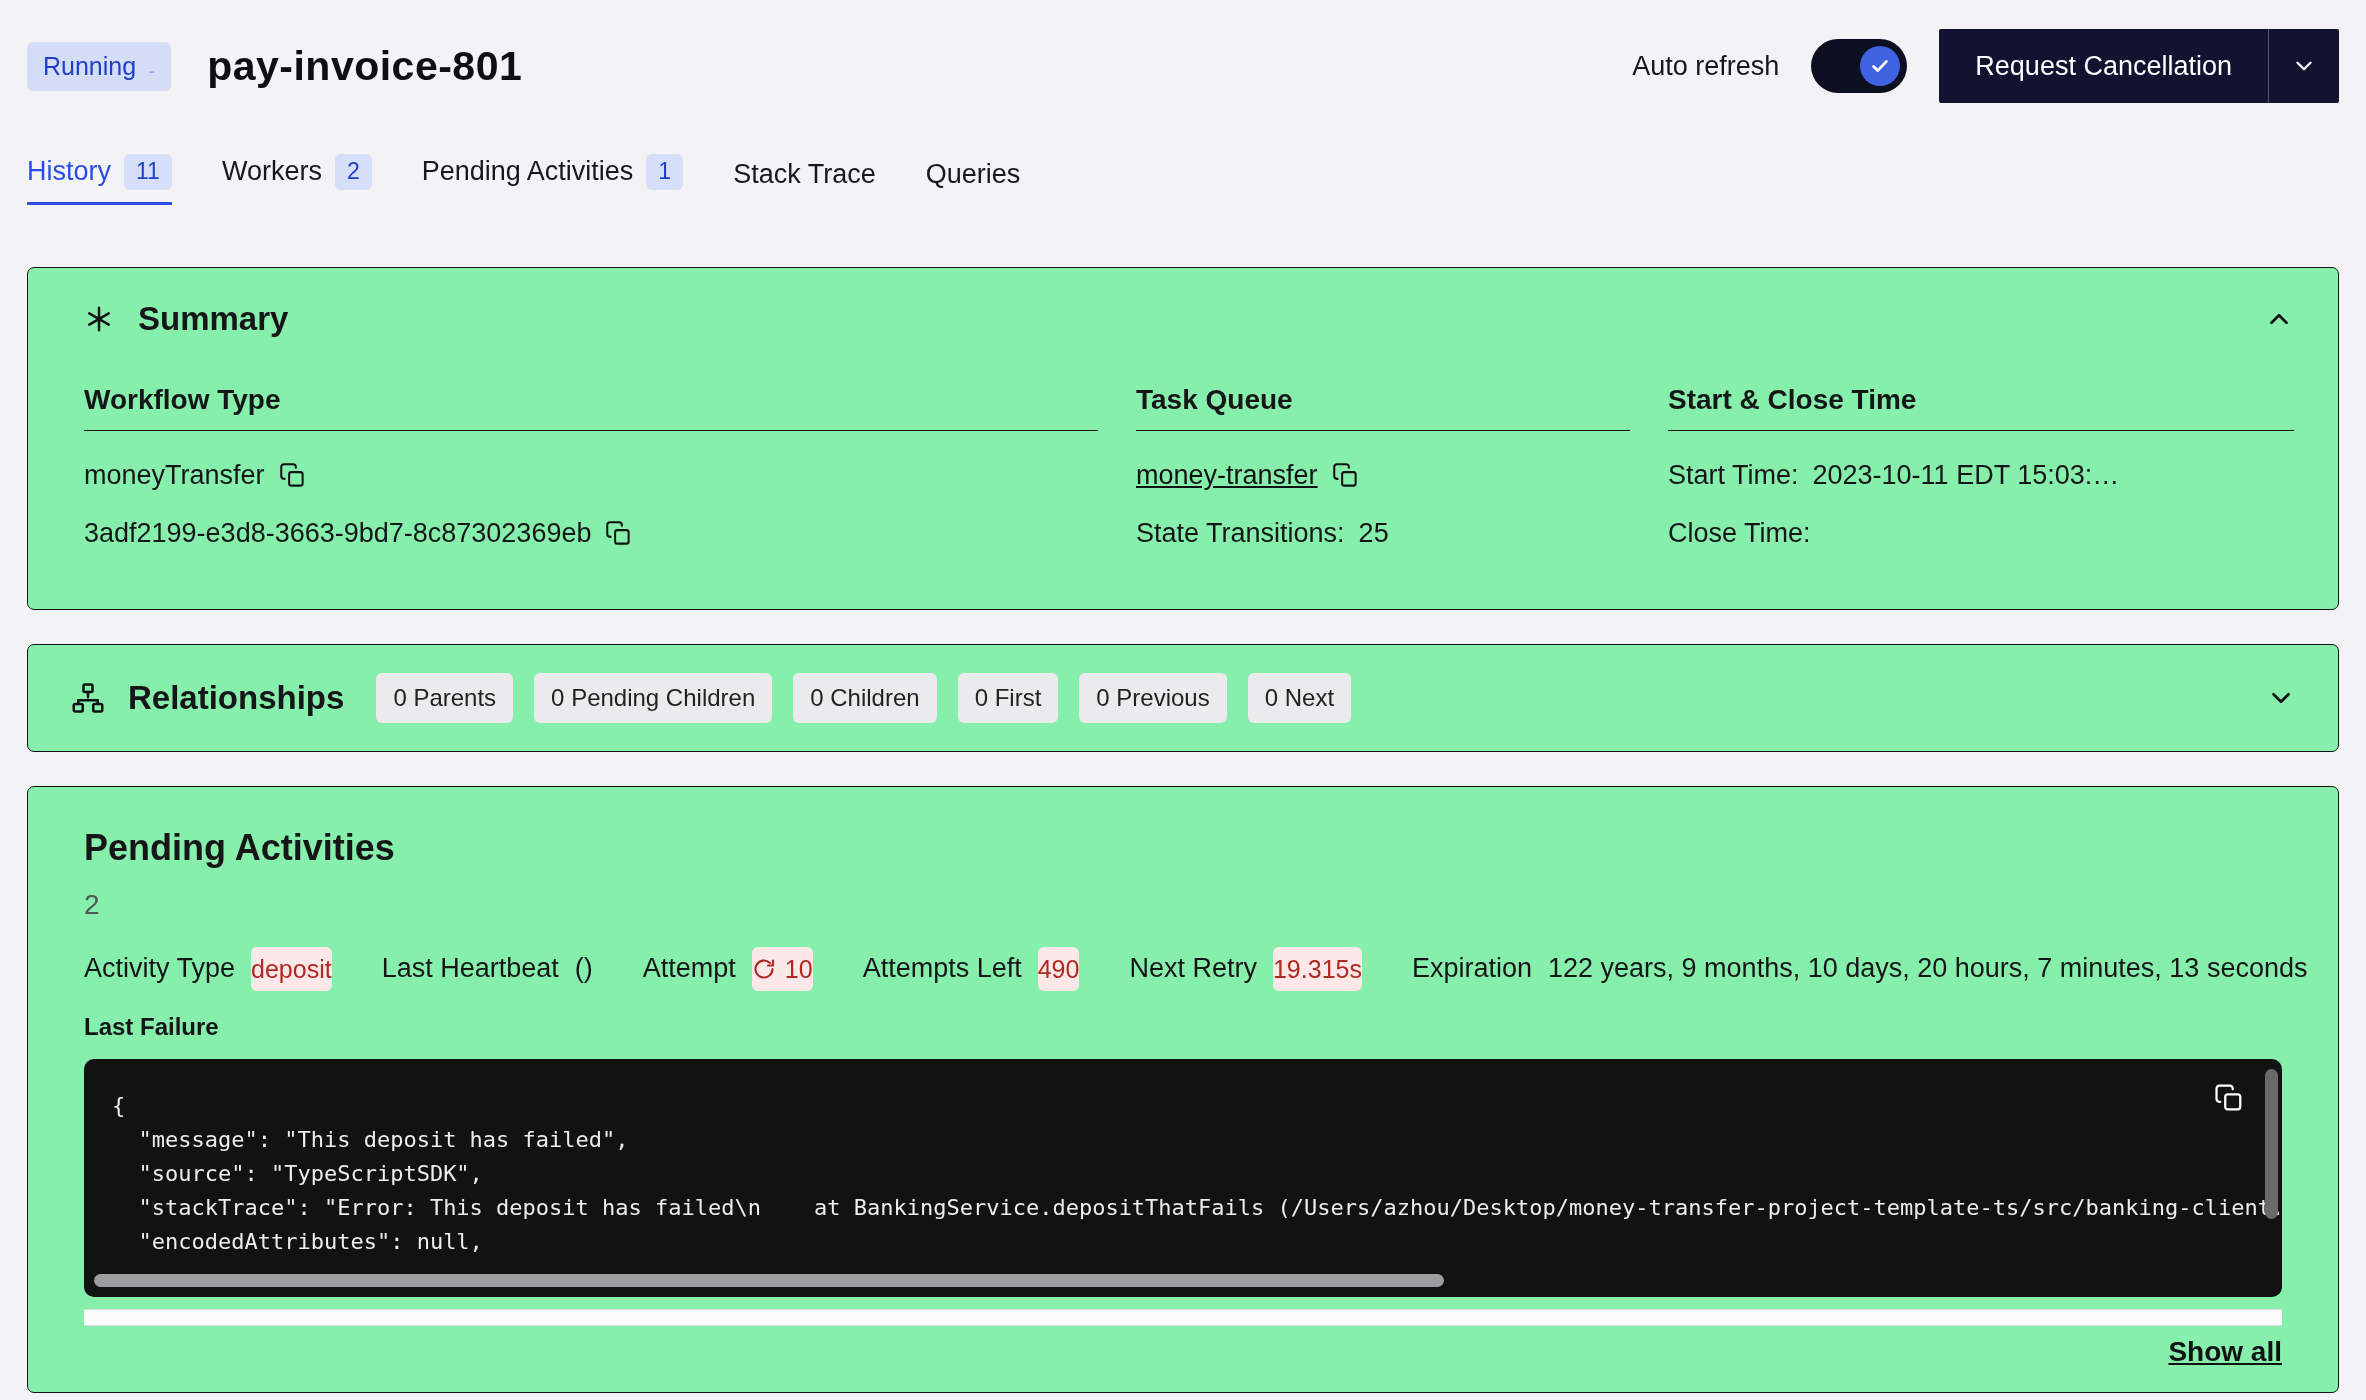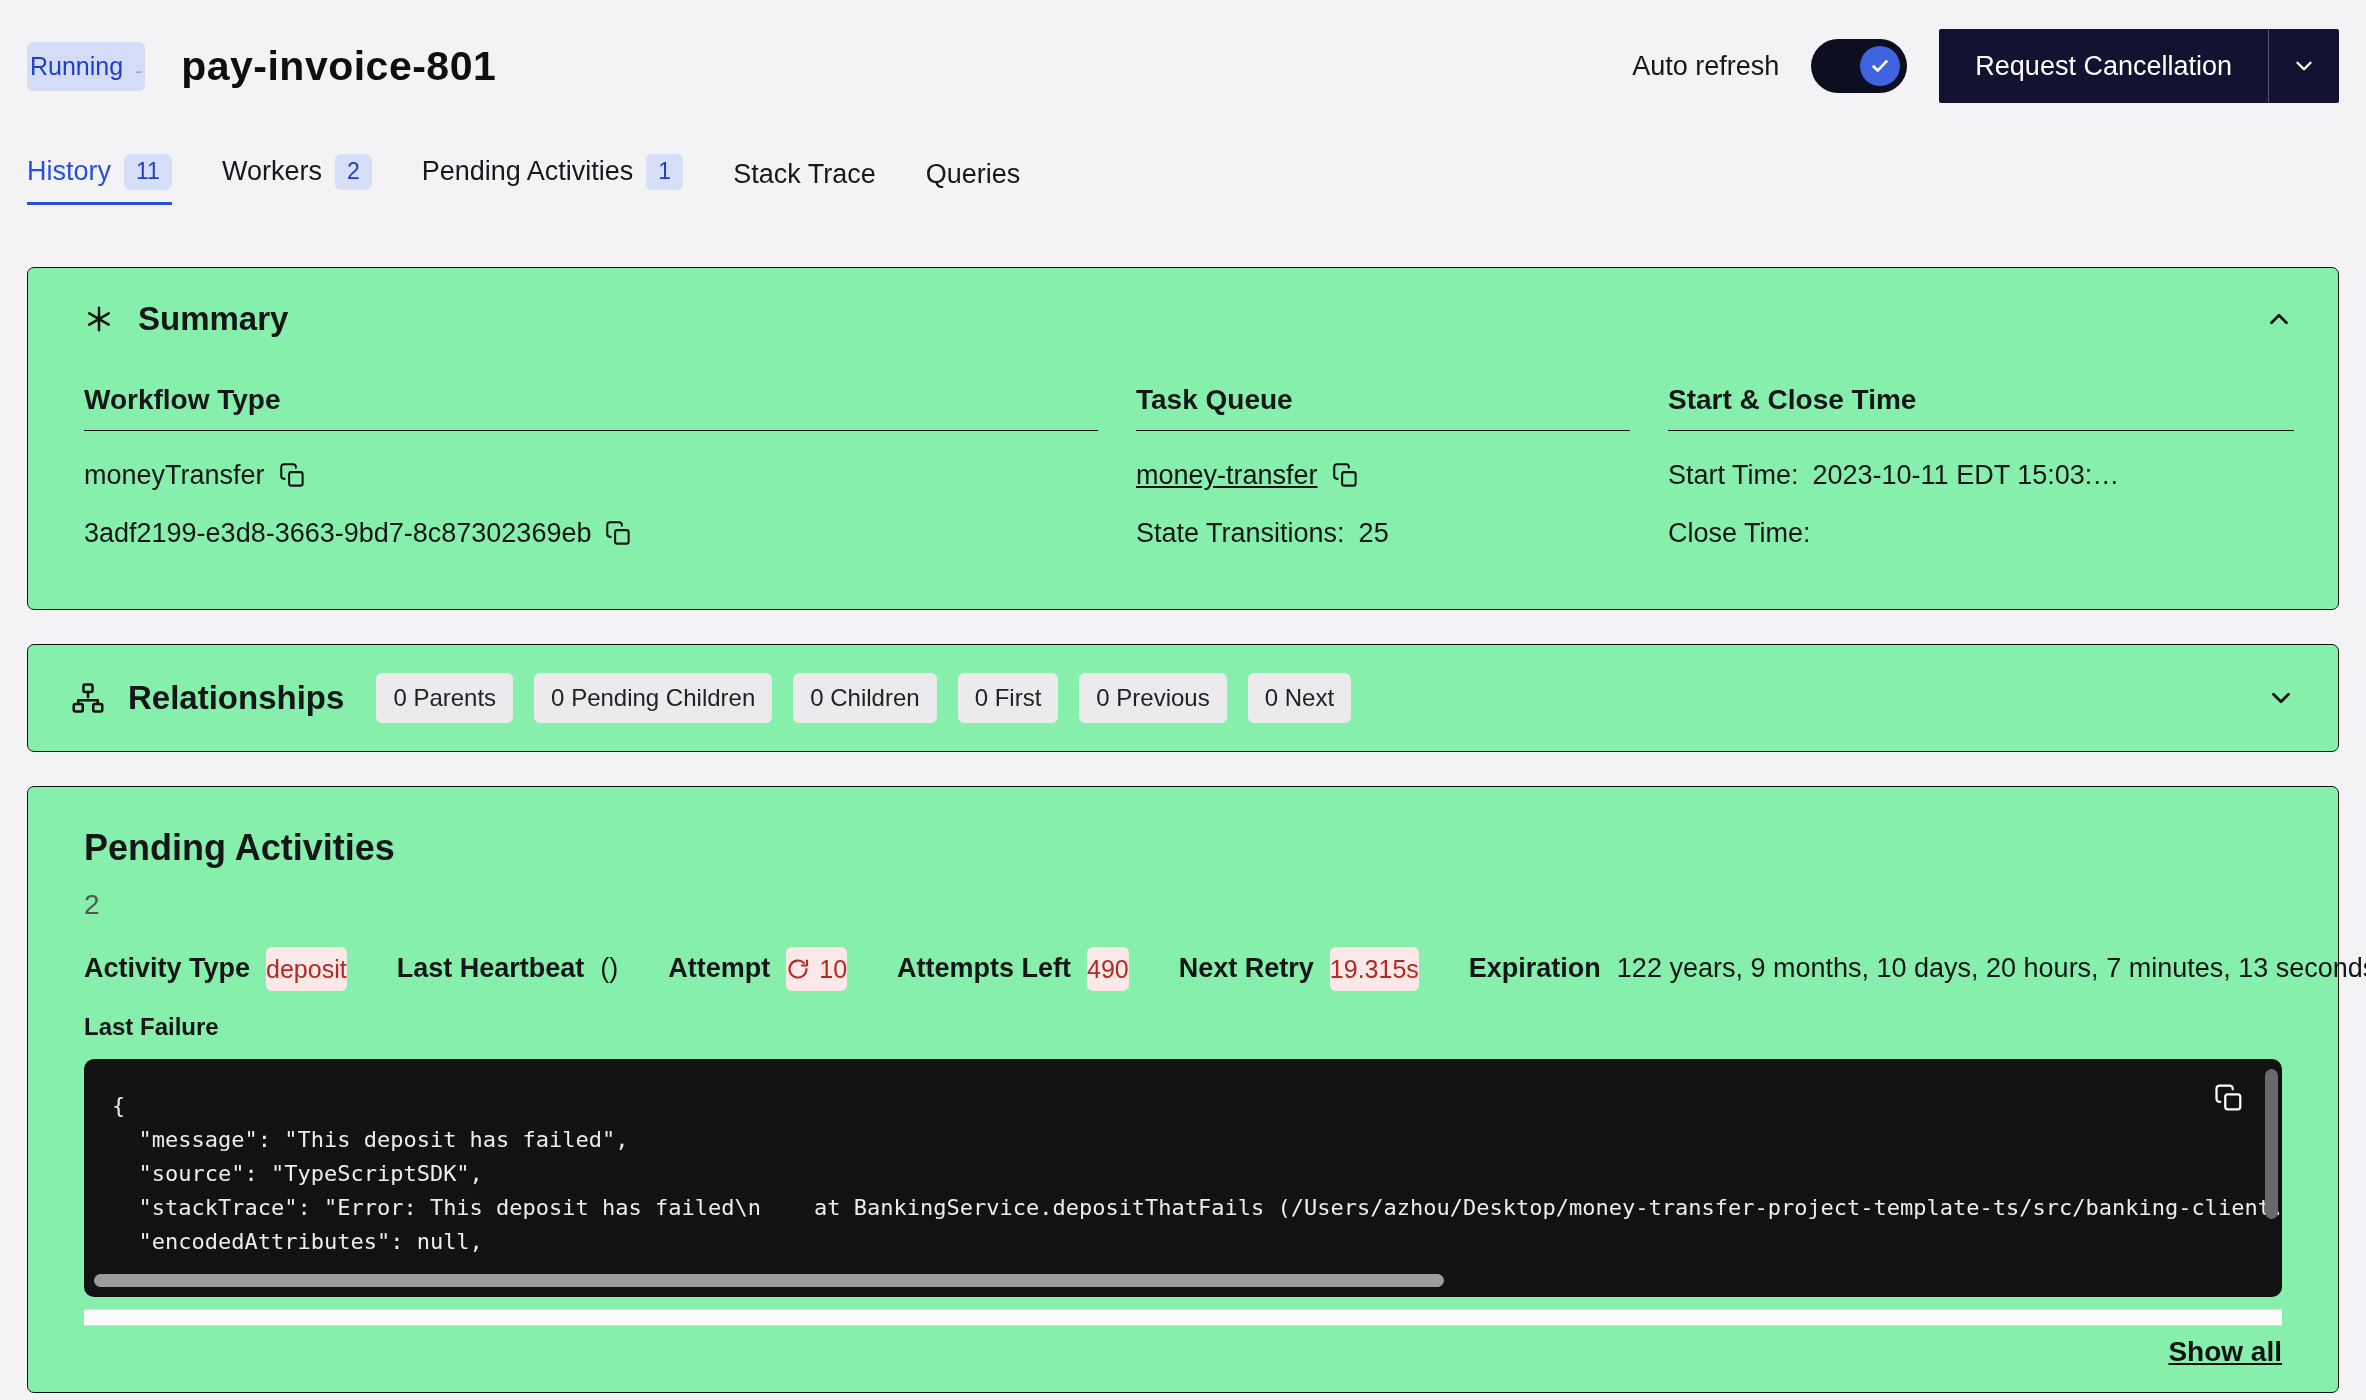--- a/index.html
+++ b/index.html
@@ -9,21 +9,21 @@
     font-family:"Liberation Sans",sans-serif;
     color:#161618;
     overflow:hidden;
     position:relative;
   }
   .page{padding:28px 27px 0 27px}
 
   
   .topbar{display:flex;align-items:center;justify-content:space-between;height:76px}
   .topbar-left{display:flex;align-items:center;gap:36px}
-  .status-badge{background:#d5ddf6;color:#1e40c8;font-size:25px;padding:10px 3px;border-radius:6px;display:inline-flex;align-items:flex-end;gap:12px}
+  .status-badge{background:#d5ddf6;color:#1e40c8;font-size:25px;padding:10px 16px;border-radius:6px;display:inline-flex;align-items:flex-end;gap:12px}
   .status-dash{color:#93a6e8;font-size:21px;line-height:1}
   .wf-title{font-size:41px;font-weight:700;letter-spacing:.5px;color:#0f0f12}
   .topbar-right{display:flex;align-items:center;gap:32px}
   .auto-refresh{font-size:27px}
   .toggle{width:96px;height:54px;background:#0e0e21;border-radius:27px;position:relative;cursor:pointer;border:none}
   .toggle-knob{position:absolute;right:7px;top:7px;width:40px;height:40px;border-radius:50%;background:#3f63e0;display:flex;align-items:center;justify-content:center}
   .cancel-btn{display:flex;align-items:stretch;background:#131331;border-radius:2px;color:#fff;overflow:hidden;cursor:pointer;border:none;height:74px}
   .cancel-main{padding:0 36px;font-size:27px;display:flex;align-items:center;white-space:nowrap}
   .cancel-divider{width:1px;background:rgba(255,255,255,.28);margin:0}
   .cancel-caret{width:70px;display:flex;align-items:center;justify-content:center}
@@ -58,21 +58,21 @@
   .rel-badges{display:flex;gap:21px;margin-left:10px}
   .rel-badge{background:#ebebee;font-size:24px;padding:11px 17px;border-radius:6px;color:#222;white-space:nowrap;cursor:default}
   .rel-chevron{margin-left:auto}
 
   
   .pending{margin-top:34px;padding:40px 56px 18px 56px}
   .pending-title{font-size:36px;font-weight:700}
   .pending-count{color:#555;font-size:28px;margin-top:20px}
   .fields{display:flex;align-items:center;margin-top:24px;height:48px}
   .field{display:flex;align-items:center;gap:16px;margin-right:50px;white-space:nowrap}
-  .field-label{font-weight:700;font-size:27px}
+  .field-label{font-weight:400;font-size:27px}
   .field-value{font-size:27px}
   .pill{background:#fce8e8;color:#b02a22;font-size:25px;padding:7px 0;border-radius:6px;line-height:1.2}
   .attempt-pill{display:inline-flex;align-items:center;gap:9px}
   .last-failure{font-weight:700;font-size:24px;margin-top:20px}
   .codeblock{margin-top:18px;background:#121212;border-radius:10px;height:238px;position:relative;overflow:hidden}
   .code{padding:30px 70px 0 28px;font-family:"DejaVu Sans Mono",monospace;font-size:22px;line-height:34px;color:#ededed;overflow:hidden}
   .code-line{white-space:pre}
   .code-copy{position:absolute;top:24px;right:38px;color:#fff}
   .vscroll{position:absolute;top:10px;right:4px;width:13px;height:150px;background:#6a6a6a;border-radius:7px;cursor:pointer}
   .hscroll{position:absolute;bottom:10px;left:10px;width:1350px;height:13px;background:#9d9da0;border-radius:7px;cursor:pointer}

